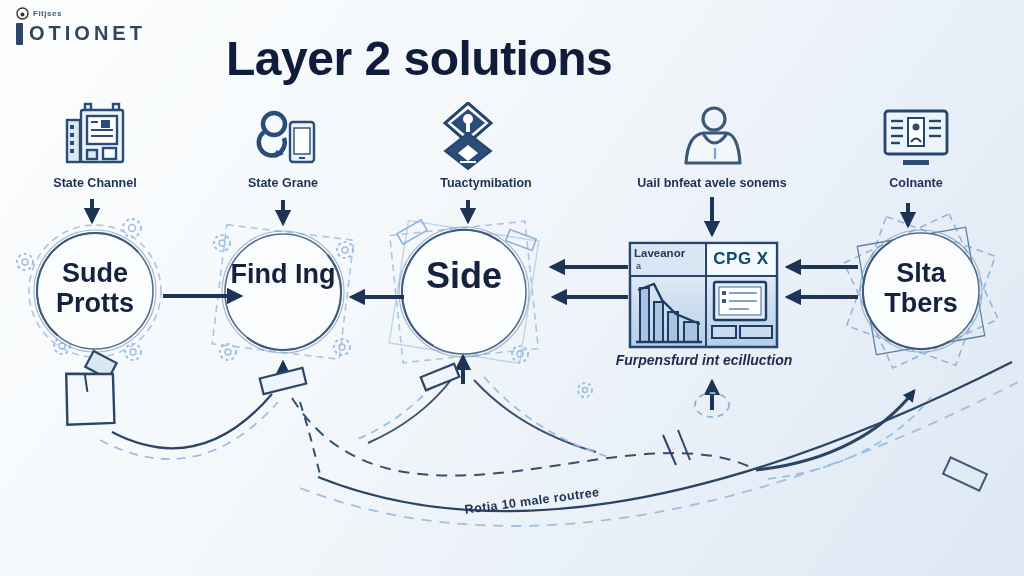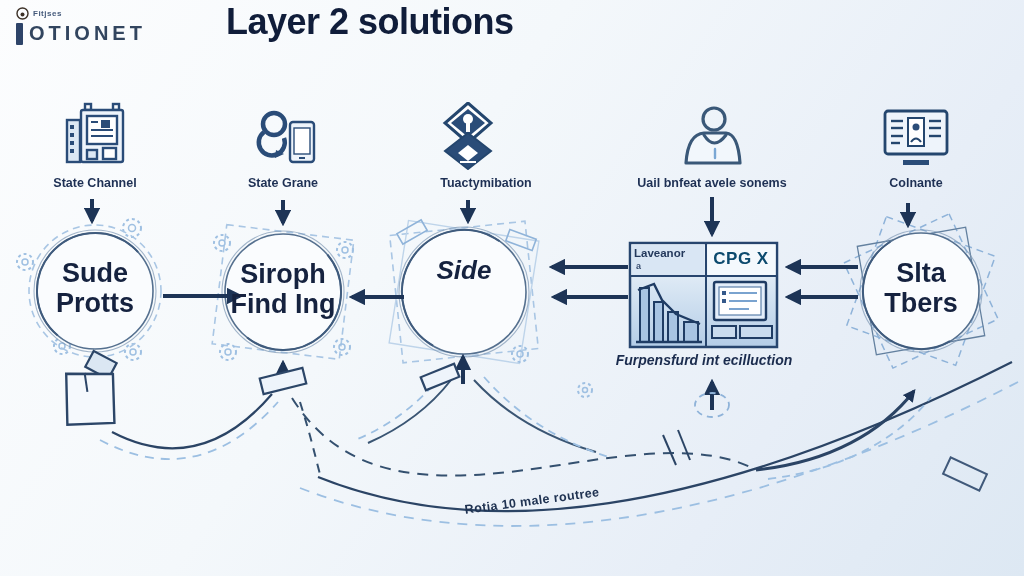--- a/index.html
+++ b/index.html
@@ -12,21 +12,21 @@
   .abs{position:absolute;}
   .art{position:absolute;left:0;top:0;}
   
   .logo{left:16px;top:6px;}
   .logo-top{display:flex;align-items:center;gap:4px;height:14px;}
   .logo-tagline{font-size:8px;color:#44597a;font-weight:700;letter-spacing:.5px;}
   .logo-row{display:flex;align-items:center;gap:6px;margin-top:2px;}
   .logo-bar{width:7px;height:22px;background:#2e4469;border-radius:1px;}
   .logo-name{font-size:20px;color:#32455f;font-weight:600;letter-spacing:4px;}
   
-  .title{left:226px;top:1px;font-size:36px;font-weight:800;color:#101d3a;letter-spacing:-.5px;}
+  .title{left:226px;top:31px;font-size:48px;font-weight:800;color:#101d3a;letter-spacing:-.5px;}
   
   .icon-wrap{width:80px;height:68px;top:102px;}
   .icon-label{top:176px;width:180px;text-align:center;font-size:12.5px;font-weight:700;color:#1e3054;}
   
   .node-label{width:150px;text-align:center;font-weight:800;color:#15223f;font-size:27px;line-height:1.12;}
   
   .box-tl{left:634px;top:247px;font-size:11.5px;font-weight:700;color:#24395c;}
   .box-tl-sub{left:636px;top:261px;font-size:9px;font-weight:700;color:#3a4f70;}
   .box-tr{left:708px;top:249px;width:66px;text-align:center;font-size:17px;font-weight:700;color:#0c4a6e;letter-spacing:.5px;}
   .box-caption{left:592px;top:352px;width:224px;text-align:center;font-size:14px;font-weight:800;color:#1b2c4e;font-style:italic;}
@@ -305,24 +305,23 @@
     </g>
   </svg>
 </div>
 <div class="abs icon-label" style="left:826px;">Colnante</div>
 
 <div class="abs node-label" style="left:20px;top:258px;">
   <div>Sude</div>
   <div>Protts</div>
 </div>
 <div class="abs node-label" style="left:208px;top:259px;">
-  <div>Siroph</div>
   <div>Find Ing</div>
 </div>
-<div class="abs node-label" style="left:389px;top:256px;font-size:26px;font-style:italic;">
+<div class="abs node-label" style="left:389px;top:256px;font-size:36px;">
   <div>Side</div>
 </div>
 <div class="abs node-label" style="left:846px;top:258px;">
   <div>Slta</div>
   <div>Tbers</div>
 </div>
 
 <div class="abs box-tl">Laveanor</div>
 <div class="abs box-tl-sub">a</div>
 <div class="abs box-tr">CPG X</div>

